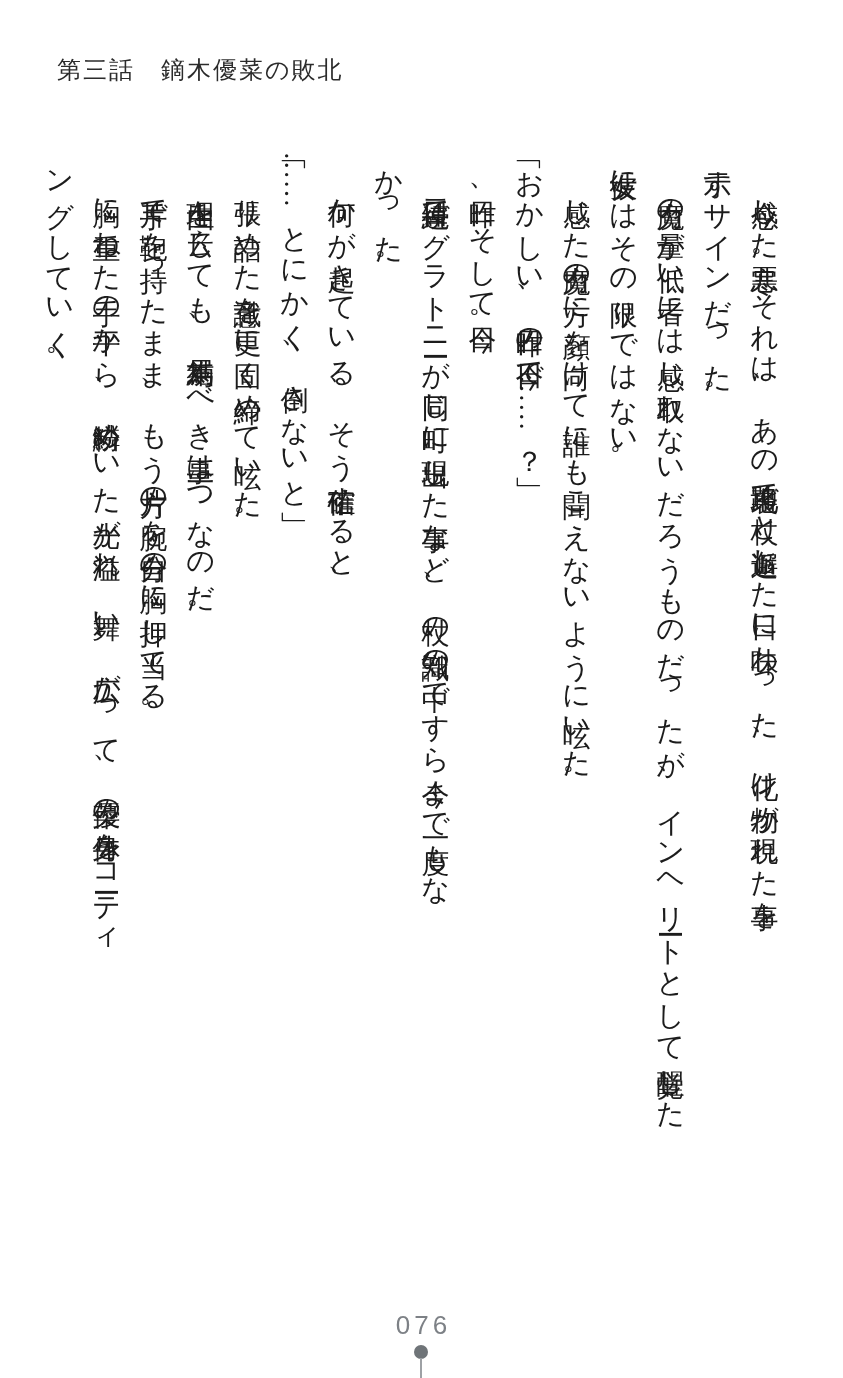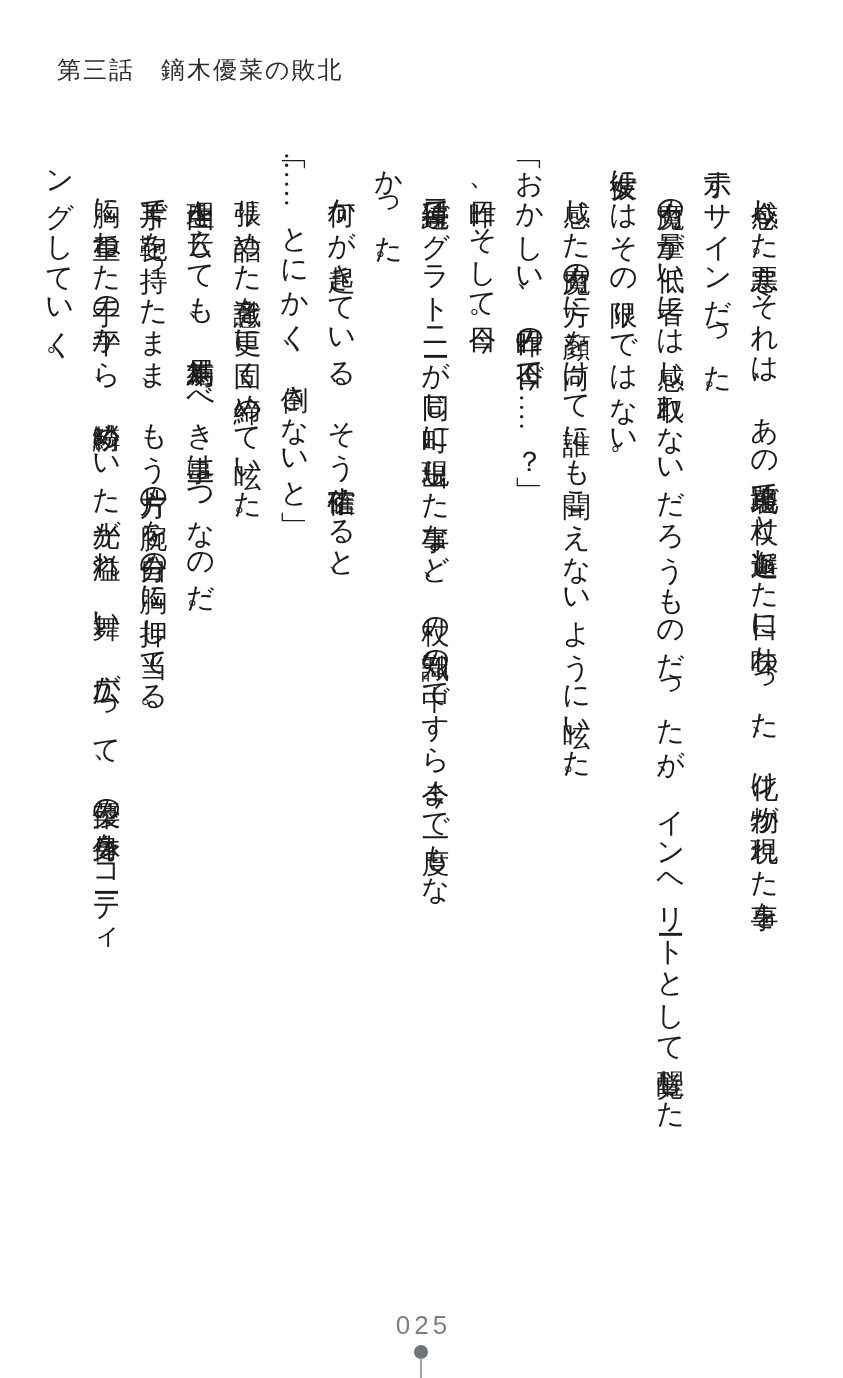--- a/index.html
+++ b/index.html
@@ -94,18 +94,18 @@
     <p>かった。</p>
     <p>　何かが起きている、そう確信すると、</p>
     <p>「……とにかく、倒さないと」</p>
     <p>　張り詰めた意識を更に固く締めて呟いた。</p>
     <p>　理由を云々しても、結局為すべき事は一つなのだ。</p>
     <p>　片手で鞄を持ったまま、もう片方の腕を自分の胸に押し当てる。</p>
     <p>　胸に重ねた手の平から、鱗粉めいた光が溢れ、舞い、広がって、優菜の身体をコーティ</p>
     <p>ングしていく。</p>
   </main>
 
-  <div class="page-number">025</div>
+  <div class="page-number">076</div>
 
   <div class="marker-dot"></div>
   <div class="marker-line"></div>
 
 </div>
 
 </body></html>

